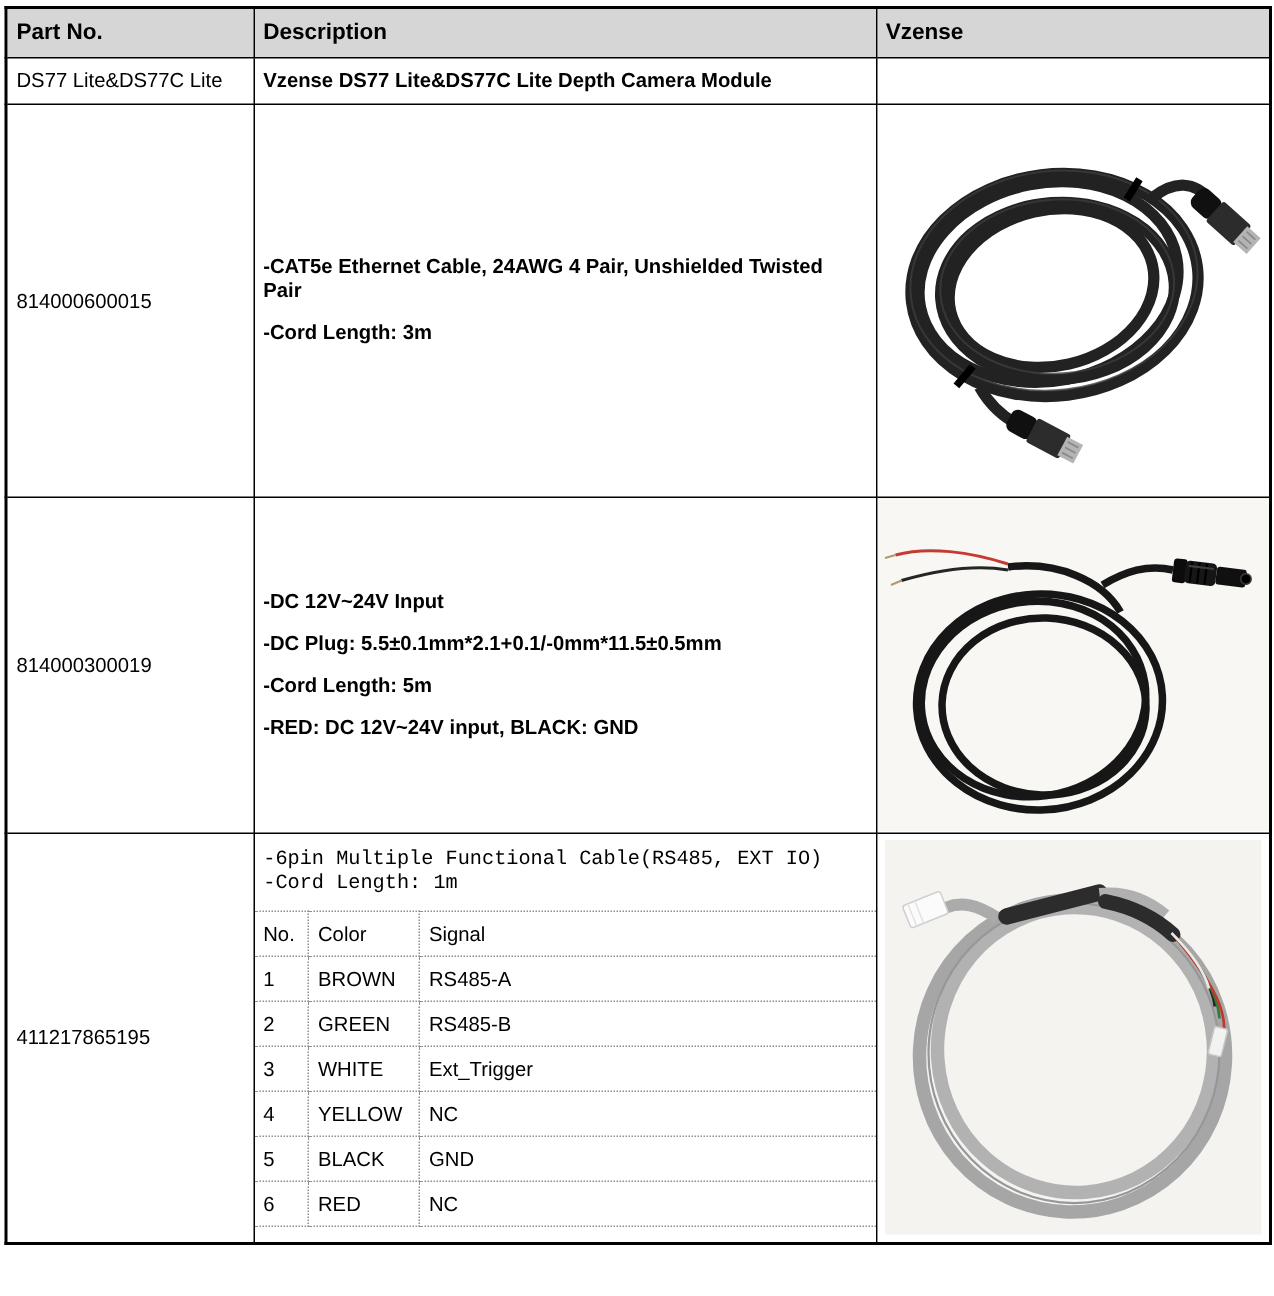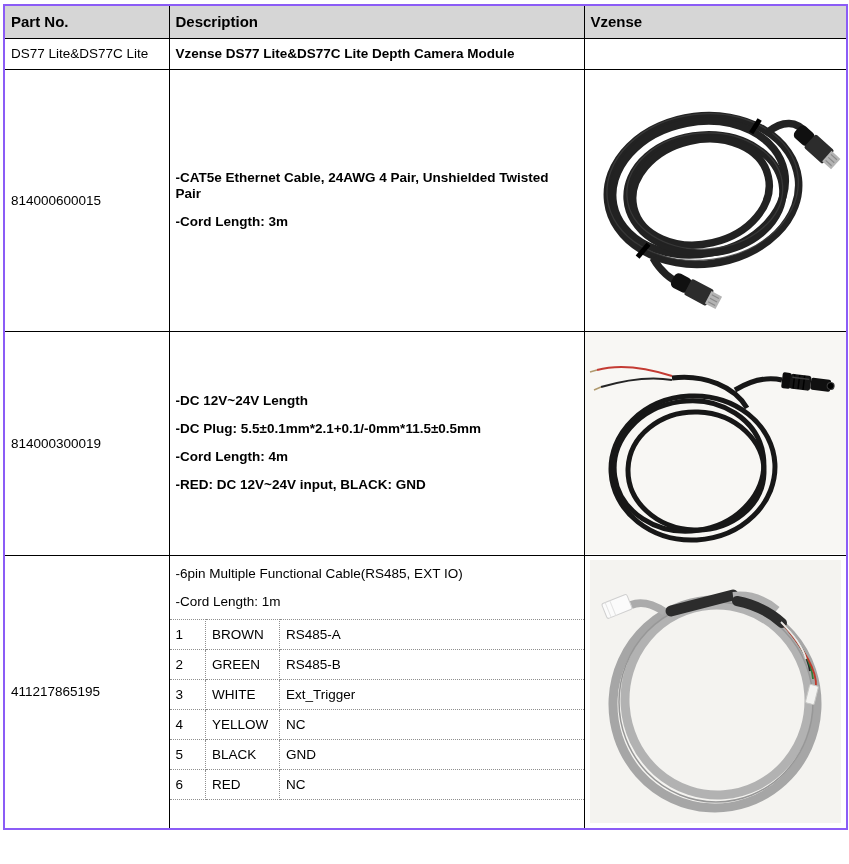--- a/index.html
+++ b/index.html
@@ -10,21 +10,21 @@
     font-family: "Liberation Sans", sans-serif;
     color: #000;
   }
   .page { position: relative; width: 849px; height: 864px; }
 
   table.parts {
     position: absolute; left: 3px; top: 4px;
     width: 843px;
     border-collapse: collapse;
     table-layout: fixed;
-    border: 2px solid #8b5cf6;
+    border: 2px solid #000000;
     padding-left: 19px;
   }
   table.parts > tbody > tr > th,
   table.parts > tbody > tr > td {
     border: 1px solid #000;
     overflow: hidden;
   }
   table.parts th {
     background: #d6d6d6;
     font-size: 15px;
@@ -43,22 +43,22 @@
     font-size: 13.5px;
     padding: 2px 6px;
     vertical-align: middle;
     font-weight: bold;
   }
   .desc .line { line-height: 16px; }
   .desc .line + .line { margin-top: 12px; }
 
   td.desc-nested { padding: 0; vertical-align: top; font-size: 13.5px; }
   .desc-head { padding: 10px 6px 0 6px; }
-  .desc-head .line { line-height: 16px; }
-  .desc-head .line + .line { margin-top: 12px; }
+  .desc-head .line { line-height: 16px; font-family: Liberation Mono, monospace; }
+  .desc-head .line + .line { }
 
   table.pin-table {
     width: 100%;
     border-collapse: collapse;
     table-layout: fixed;
     margin-top: 9px;
     font-size: 13.5px;
   }
   table.pin-table td {
     border: 1px dotted #8f8f8f;
@@ -133,23 +133,23 @@
               <rect x="24" y="-7" width="12" height="14" fill="#b4b4b4"></rect>
               <path d="M 26 -4 L 34 -4 M 26 0 L 34 0 M 26 4 L 34 4" stroke="#8a8a8a" stroke-width="1.2"></path>
             </g>
           </svg>
         </td>
       </tr>
 
       <tr style="height:224px">
         <td class="partno">814000300019</td>
         <td class="desc">
-          <div class="line">-DC 12V~24V Length</div>
+          <div class="line">-DC 12V~24V Input</div>
           <div class="line">-DC Plug: 5.5±0.1mm*2.1+0.1/-0mm*11.5±0.5mm</div>
-          <div class="line">-Cord Length: 4m</div>
+          <div class="line">-Cord Length: 5m</div>
           <div class="line">-RED: DC 12V~24V input, BLACK: GND</div>
         </td>
         <td class="pic">
           <svg width="261" height="222" viewBox="0 0 261 222">
             <rect width="261" height="222" fill="#f8f7f4"></rect>
             <g fill="none" stroke="#171717" stroke-width="5">
               <ellipse cx="108" cy="136" rx="82" ry="72" transform="rotate(-3 108 136)"></ellipse>
               <ellipse cx="104" cy="134" rx="75" ry="65" transform="rotate(-8 104 134)"></ellipse>
               <ellipse cx="111" cy="139" rx="68" ry="59" transform="rotate(2 111 139)"></ellipse>
             </g>
@@ -178,20 +178,25 @@
             <div class="line">-Cord Length: 1m</div>
           </div>
           <table class="pin-table">
             <colgroup>
               <col style="width:36px">
               <col style="width:74px">
               <col>
             </colgroup>
             <tbody>
               <tr>
+                <td>No.</td>
+                <td>Color</td>
+                <td>Signal</td>
+              </tr>
+              <tr>
                 <td>1</td>
                 <td>BROWN</td>
                 <td>RS485-A</td>
               </tr>
               <tr>
                 <td>2</td>
                 <td>GREEN</td>
                 <td>RS485-B</td>
               </tr>
               <tr>

